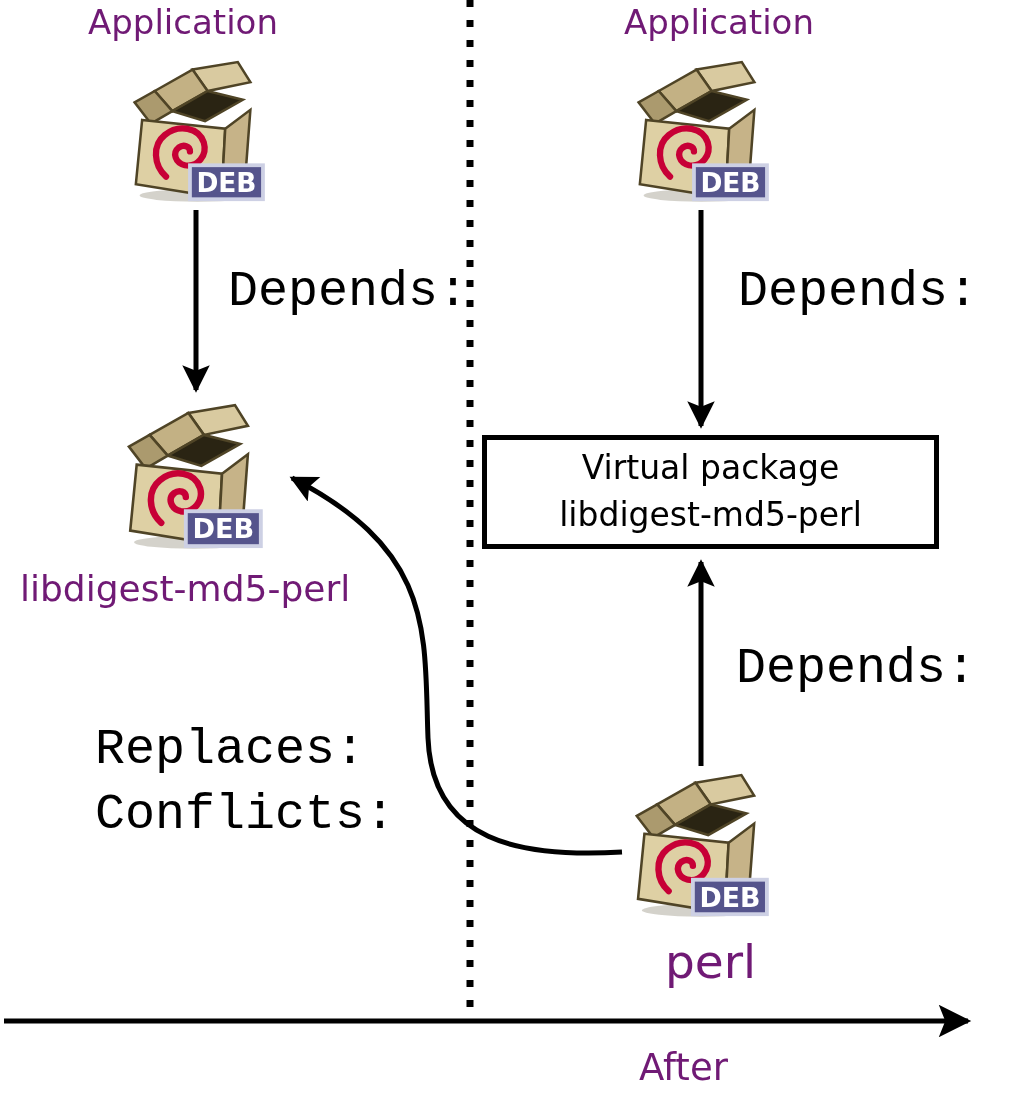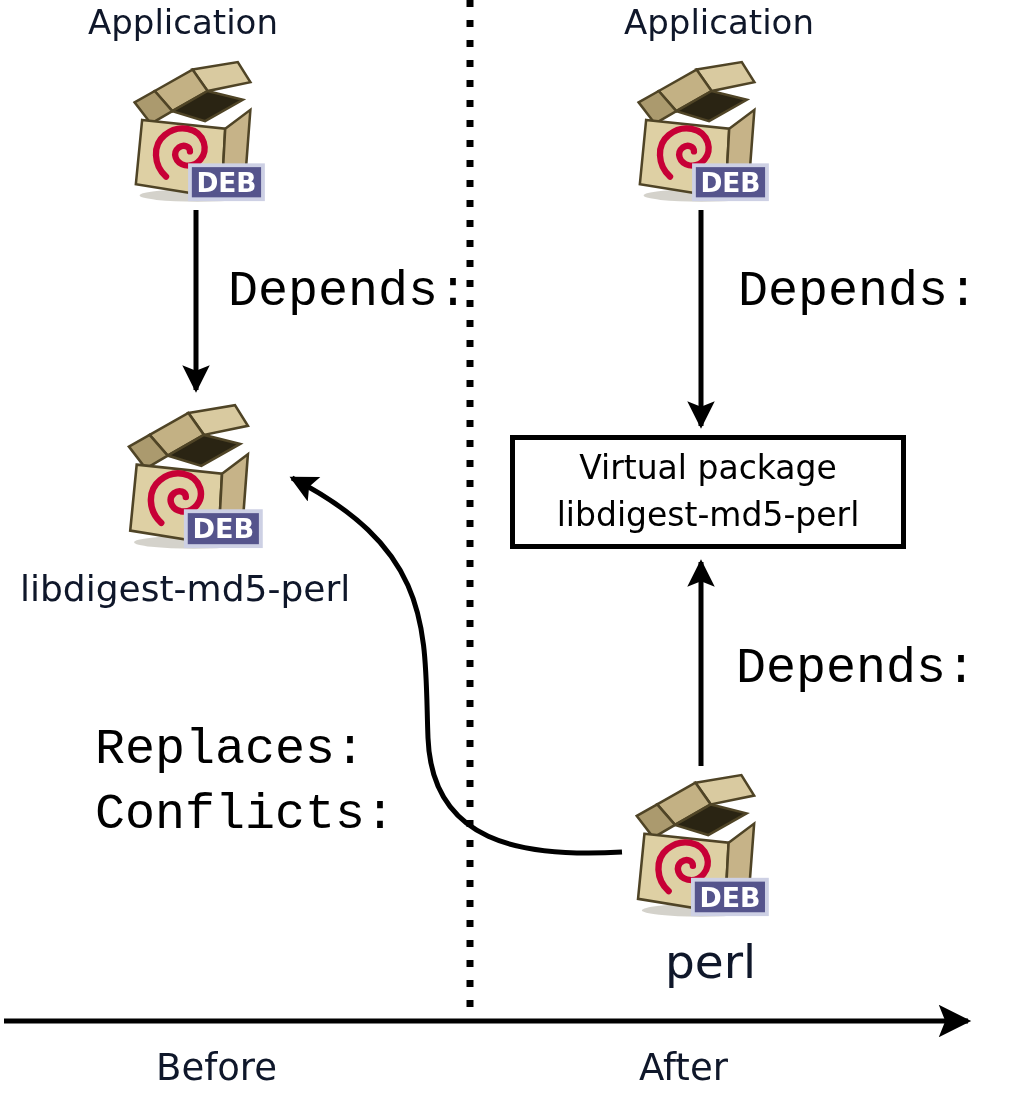--- a/index.html
+++ b/index.html
@@ -8,21 +8,21 @@
     position:relative;
     width:1024px; height:1094px;
     background:#ffffff;
     overflow:hidden;
     font-family:"DejaVu Sans","Liberation Sans",sans-serif;
     color:#000;
   }
   .label-sans {
     position:absolute;
     font-family:"DejaVu Sans","Liberation Sans",sans-serif;
-    color:#0f172a;
+    color:#701a75;
     white-space:nowrap;
   }
   .label-mono {
     position:absolute;
     font-family:"Liberation Mono","DejaVu Sans Mono",monospace;
     font-size:50px;
     color:#000;
     white-space:nowrap;
   }
   .virtual-box {
@@ -108,26 +108,25 @@
   <div class="label-sans" style="left:20px; top:568px; font-size:36px;">libdigest-md5-perl</div>
 
   <div class="label-mono" style="left:95px; top:721px;">Replaces:</div>
 
   <div class="label-mono" style="left:95px; top:786px;">Conflicts:</div>
 
   <div class="label-sans" style="left:624px; top:2px; font-size:34px;">Application</div>
 
   <div class="label-mono" style="left:738px; top:263px;">Depends:</div>
 
-  <div class="virtual-box" style="left:510px; top:435px; width:396px; height:114px;">
+  <div class="virtual-box" style="left:482px; top:435px; width:457px; height:114px;">
     <div>Virtual package</div>
     <div>libdigest-md5-perl</div>
   </div>
 
   <div class="label-mono" style="left:736px; top:640px;">Depends:</div>
 
   <div class="label-sans" style="left:665px; top:934px; font-size:47px;">perl</div>
 
-  <div class="label-sans" style="left:156px; top:1046px; font-size:37px;">Before</div>
 
   <div class="label-sans" style="left:639px; top:1046px; font-size:37px;">After</div>
 
 </div>
 
 </body></html>

